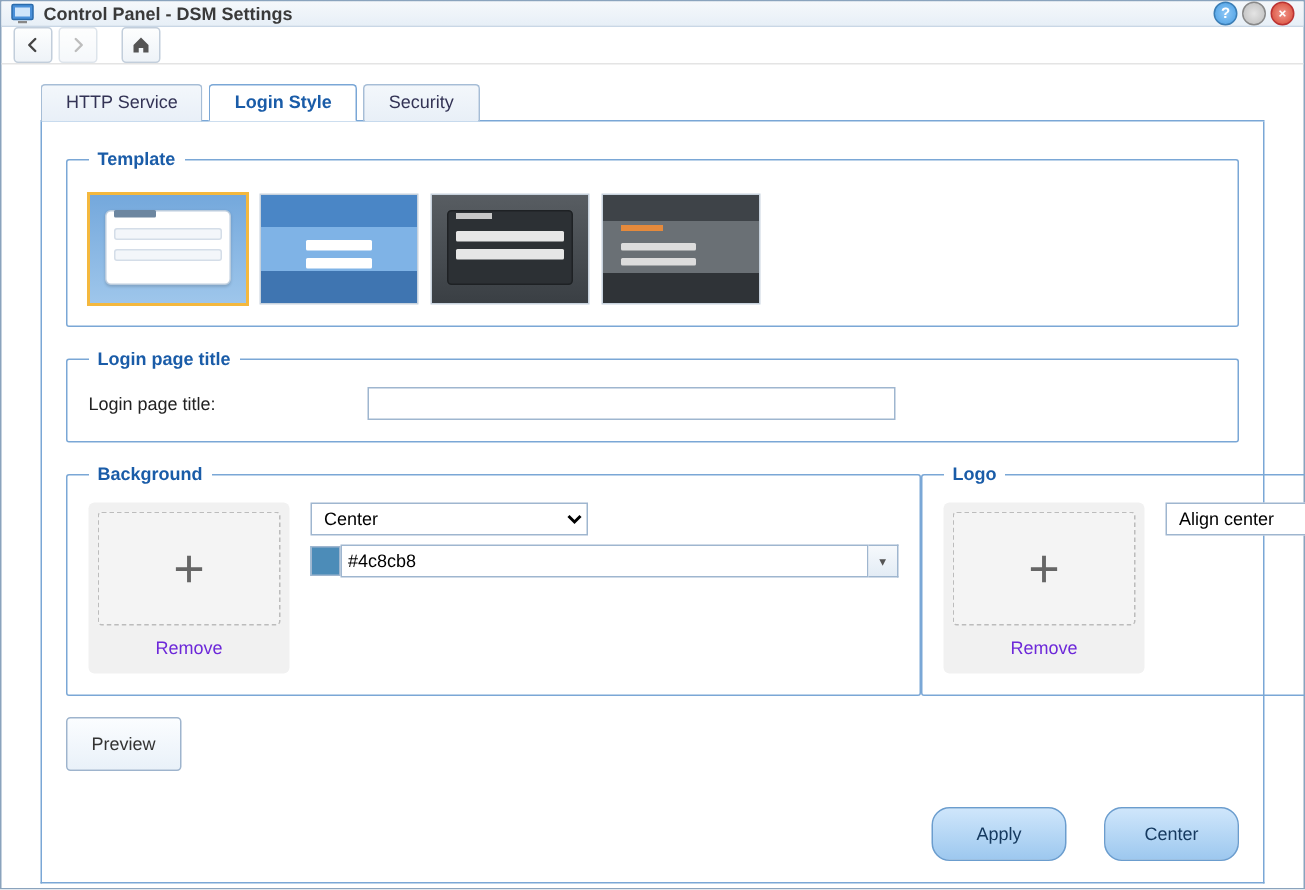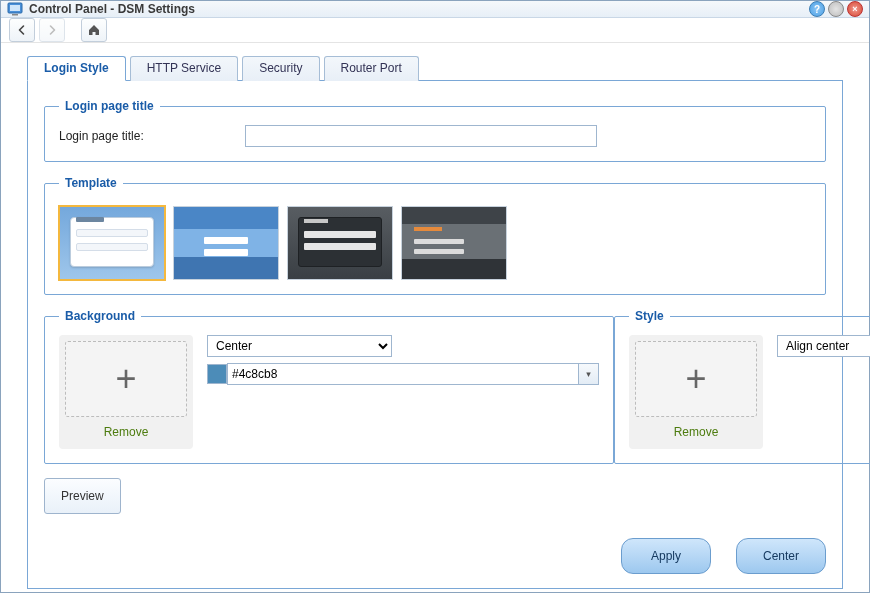--- a/index.html
+++ b/index.html
@@ -173,21 +173,21 @@
   .uploader .dropzone {
     height: 76px;
     border: 1px dashed #bcbcbc;
     border-radius:3px;
     display:flex; align-items:center; justify-content:center;
     margin-bottom:6px;
     cursor: pointer;
     background:#f4f4f4;
   }
   .uploader .plus { font-size:36px; color:#666; line-height:1; font-weight:300;}
-  .uploader .remove { cursor:pointer; font-size:12px; color:#4d7c0f; padding:2px 0 4px 0;}
+  .uploader .remove { cursor:pointer; font-size:12px; color:#6d28d9; padding:2px 0 4px 0;}
   .bg-controls { display:flex; flex-direction:column; gap:6px;justify-content:space-between; }
   .color-row { display:flex; align-items:center; }
   .swatch { width:20px; height:20px; border:1px solid #9fb6cf; background:#4c8cb8; margin-right:0;}
   .color-input { width:145px; border-left:none;}
   .combo-caret {
     width:20px;height:22px;border:1px solid #9fb6cf;border-left:none;
     background:linear-gradient(#f6f9fc,#e3ecf5);
     display:inline-flex;align-items:center;justify-content:center;cursor:pointer;
     font-size:9px;color:#555;
   }
@@ -259,35 +259,26 @@
     <span class="tool-btn">
       <svg width="14" height="14" viewBox="0 0 14 14">
           <path d="M2 7 L7 2 L12 7 L12 12 L8.5 12 L8.5 9 L5.5 9 L5.5 12 L2 12 Z" fill="#555"></path>
         </svg>
     </span>
   </div>
 
   <div class="content">
 
     <div class="tabstrip">
+      <div class="tab">HTTP Service</div>
       <div class="tab active">Login Style</div>
-      <div class="tab">HTTP Service</div>
       <div class="tab">Security</div>
-      <div class="tab">Router Port</div>
     </div>
 
     <div class="panel">
-
-      <fieldset class="group">
-        <legend>Login page title</legend>
-        <div class="row">
-          <span class="label">Login page title:</span>
-          <input type="text" value="" style="">
-        </div>
-      </fieldset>
 
       <fieldset class="group">
         <legend>Template</legend>
         <div class="templates">
           <div class="tmpl tmpl1 selected">
             <div class="card"></div>
               <div class="tt"></div>
               <div class="line l1"></div>
               <div class="line l2"></div>
           </div>
@@ -299,20 +290,28 @@
             <div class="card"></div>
               <div class="tt"></div>
               <div class="line l1"></div>
               <div class="line l2"></div>
           </div>
           <div class="tmpl tmpl4">
             <div class="tt"></div>
               <div class="line l1"></div>
               <div class="line l2"></div>
           </div>
+        </div>
+      </fieldset>
+
+      <fieldset class="group">
+        <legend>Login page title</legend>
+        <div class="row">
+          <span class="label">Login page title:</span>
+          <input type="text" value="" style="">
         </div>
       </fieldset>
 
       <div class="two-col">
         <fieldset class="group">
           <legend>Background</legend>
           <div class="bglogo-content">
             <div class="uploader">
               <div class="dropzone">
                 <span class="plus">+</span>
@@ -326,21 +325,21 @@
               <div class="color-row">
                 <span class="swatch"></span>
                 <input type="text" class="combo color-input" value="#4c8cb8" style="">
                 <span class="combo-caret">▾</span>
               </div>
             </div>
           </div>
         </fieldset>
 
         <fieldset class="group">
-          <legend>Style</legend>
+          <legend>Logo</legend>
           <div class="bglogo-content">
             <div class="uploader">
               <div class="dropzone">
                 <span class="plus">+</span>
               </div>
               <div class="remove">Remove</div>
             </div>
             <div class="bg-controls">
               <select>
                 <option>Align center</option>

